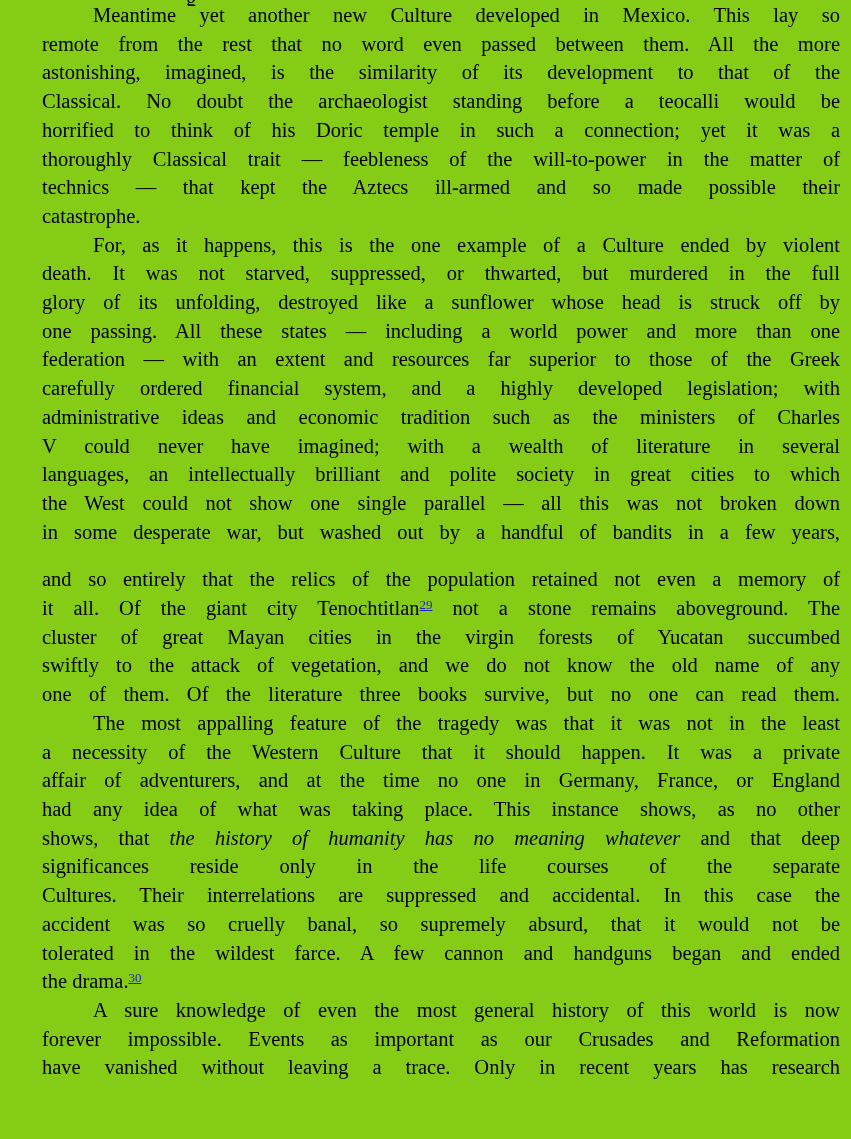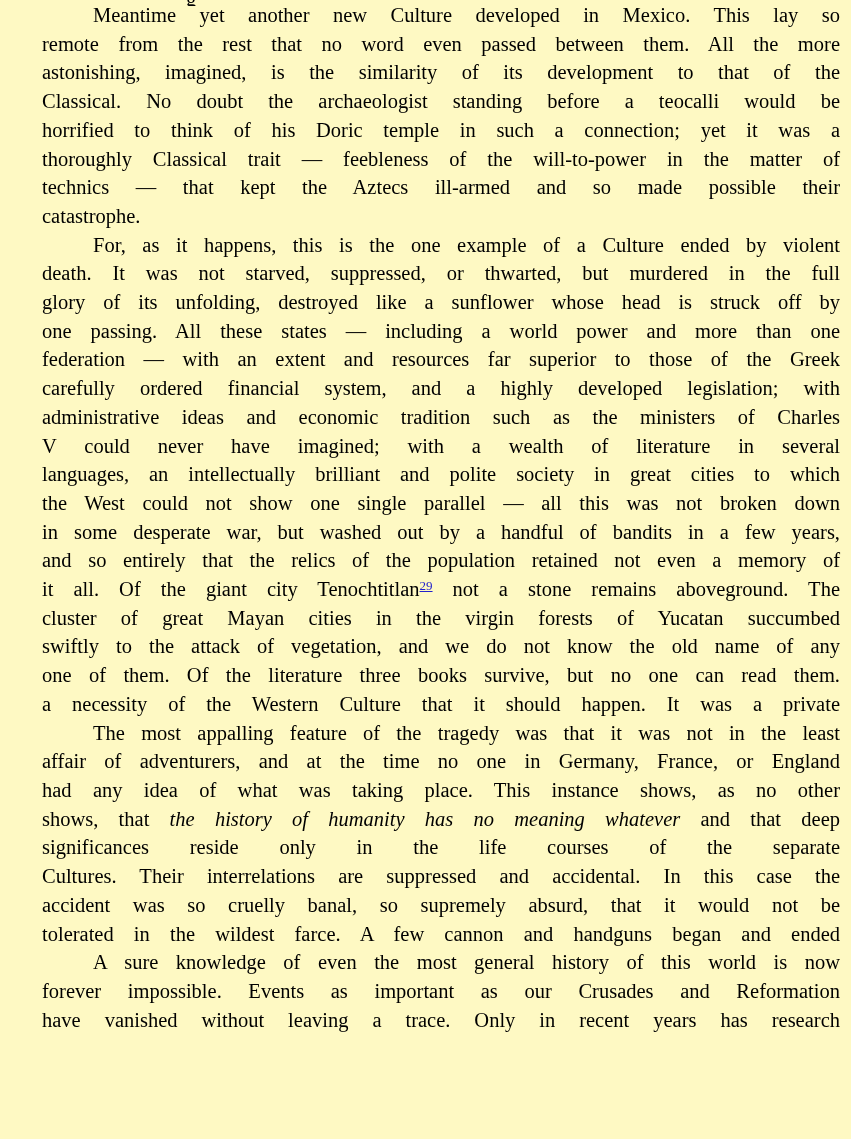--- a/index.html
+++ b/index.html
@@ -1,34 +1,34 @@
 <!DOCTYPE html>
 <html><head>
 <meta charset="utf-8">
 <style>
   html, body { margin: 0; padding: 0; background: #ffffff; }
   .page {
     position: relative;
     width: 851px;
     height: 1139px;
-    background: #fef9c3;
+    background: #84cc16;
     overflow: hidden;
     font-family: "Liberation Serif", "DejaVu Serif", serif;
     font-size: 20.5px;
     line-height: 28.7px;
     color: #000000;
   }
   .text-col {
     position: absolute;
     left: 42px;
     top: 1px;
     width: 798px;
   }
   .block { }
-  .block.gap { }
+  .block.gap { margin-top: 19px; }
   .line {
     text-align: justify;
     text-align-last: justify;
   }
   .line.last { text-align-last: left; }
   .line.indent { padding-left: 51px; }
   .it { font-style: italic; }
   .fn {
     color: #2222CC;
     text-decoration: underline;
@@ -79,29 +79,30 @@
         <div class="line"><span>in some desperate war, but washed out by a handful of bandits in a few years,</span></div>
       </div>
       <div class="block gap">
         <div class="line"><span>and so entirely that the relics of the population retained not even a memory of</span></div>
         <div class="line"><span>it all. Of the giant city Tenochtitlan</span><a href="#" class="fn">29</a><span> not a stone remains aboveground. The</span></div>
         <div class="line"><span>cluster of great Mayan cities in the virgin forests of Yucatan succumbed</span></div>
         <div class="line"><span>swiftly to the attack of vegetation, and we do not know the old name of any</span></div>
         <div class="line"><span>one of them. Of the literature three books survive, but no one can read them.</span></div>
       </div>
       <div class="block">
+        <div class="line indent"><span>The most appalling feature of the tragedy was that it was not in the least</span></div>
         <div class="line"><span>a necessity of the Western Culture that it should happen. It was a private</span></div>
-        <div class="line indent"><span>The most appalling feature of the tragedy was that it was not in the least</span></div>
         <div class="line"><span>affair of adventurers, and at the time no one in Germany, France, or England</span></div>
         <div class="line"><span>had any idea of what was taking place. This instance shows, as no other</span></div>
         <div class="line"><span>shows, that </span><span class="it">the history of humanity has no meaning whatever</span><span> and that deep</span></div>
         <div class="line"><span>significances reside only in the life courses of the separate</span></div>
         <div class="line"><span>Cultures. Their interrelations are suppressed and accidental. In this case the</span></div>
         <div class="line"><span>accident was so cruelly banal, so supremely absurd, that it would not be</span></div>
         <div class="line"><span>tolerated in the wildest farce. A few cannon and handguns began and ended</span></div>
+        <div class="line last"><span>the drama.</span><a href="#" class="fn">30</a></div>
       </div>
       <div class="block">
         <div class="line indent"><span>A sure knowledge of even the most general history of this world is now</span></div>
         <div class="line"><span>forever impossible. Events as important as our Crusades and Reformation</span></div>
         <div class="line"><span>have vanished without leaving a trace. Only in recent years has research</span></div>
       </div>
     </div>
 </div>
 
 </body></html>

